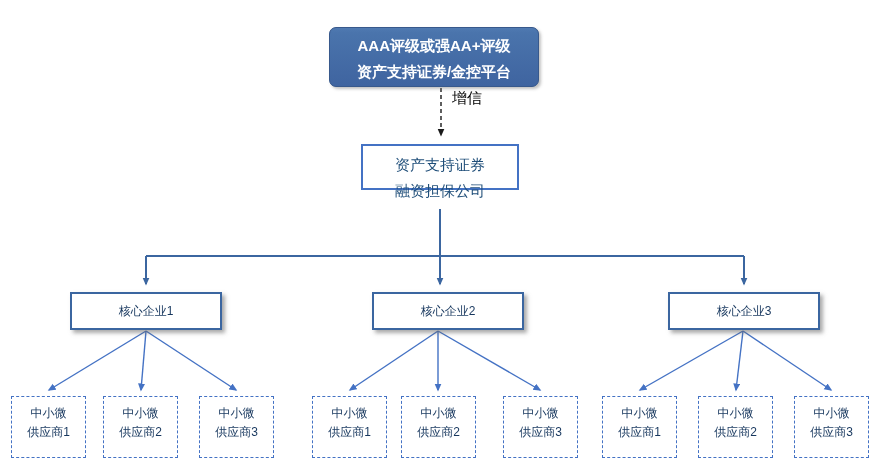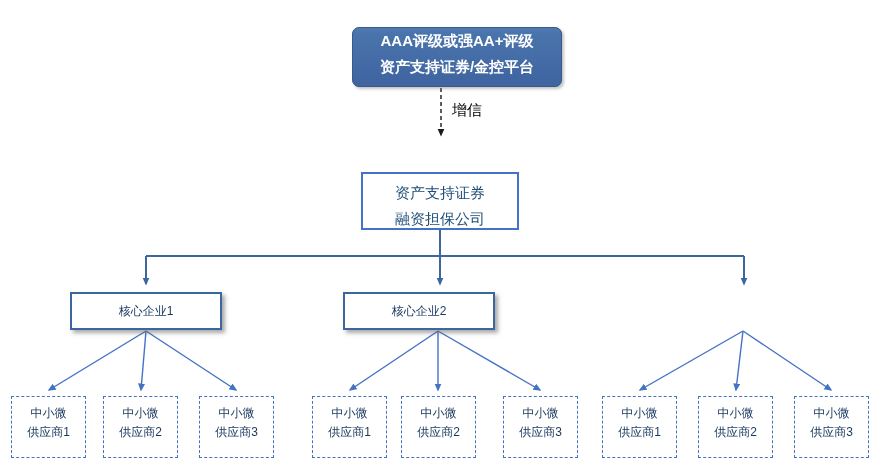--- a/index.html
+++ b/index.html
@@ -7,37 +7,38 @@
     width:887px;height:474px;position:relative;background:#ffffff;
     font-family:"Liberation Sans","DejaVu Sans",sans-serif;
     overflow:hidden;
   }
   .canvas{position:absolute;left:0;top:0;width:887px;height:474px;}
   svg.wires{position:absolute;left:0;top:0;width:887px;height:474px;pointer-events:none;}
 
   .node{position:absolute;box-sizing:border-box;text-align:center;}
 
   .top-box{
-    left:352px;top:27px;width:210px;height:60px;
+    left:329px;top:27px;width:210px;height:60px;
     background:linear-gradient(180deg,#507ab2 0%,#4a74ac 8%,#3f64a0 100%);
     background-color:#4a74ac;
     border:1px solid #38598c;border-radius:7px;
     color:#ffffff;font-weight:bold;font-size:15px;line-height:1.75;
+    padding-top:5px;
     box-shadow:2px 2px 3px rgba(120,120,120,.45);
   }
 
   .credit-label{
-    position:absolute;left:452px;top:101px;
+    position:absolute;left:452px;top:89px;
     color:#000000;font-size:15px;
   }
 
   .plan-box{
-    left:361px;top:144px;width:158px;height:58px;
+    left:361px;top:144px;width:158px;height:46px;
     background:#ffffff;border:2px solid #4472c4;
-    color:#1f4e79;font-size:15px;line-height:1.75;padding-top:6px;margin-top:28px;
+    color:#1f4e79;font-size:15px;line-height:1.75;padding-top:6px;
   }
 
   .core-box{
     top:292px;height:38px;width:152px;
     background:#ffffff;border:2px solid #3b66a0;
     box-shadow:3px 3px 4px rgba(100,100,100,.55);
     color:#17375e;font-size:12px;line-height:34px;
   }
 
   .supplier-box{
@@ -93,22 +94,25 @@
   <div class="credit-label">增信</div>
 
   <div class="node plan-box">
     <div>资产支持证券</div>
     <div>融资担保公司</div>
   </div>
 
   <div class="node core-box" style="left:70px;">
     <span>核心企业1</span>
   </div>
-  <div class="node core-box" style="left:343px;">
+  <div class="node core-box" style="left:372px;">
     <span>核心企业2</span>
+  </div>
+  <div class="node core-box" style="left:668px;">
+    <span>核心企业3</span>
   </div>
 
   <div class="node supplier-box" style="left:11px;">
     <div>中小微</div>
     <div>供应商1</div>
   </div>
   <div class="node supplier-box" style="left:103px;">
     <div>中小微</div>
     <div>供应商2</div>
   </div>

